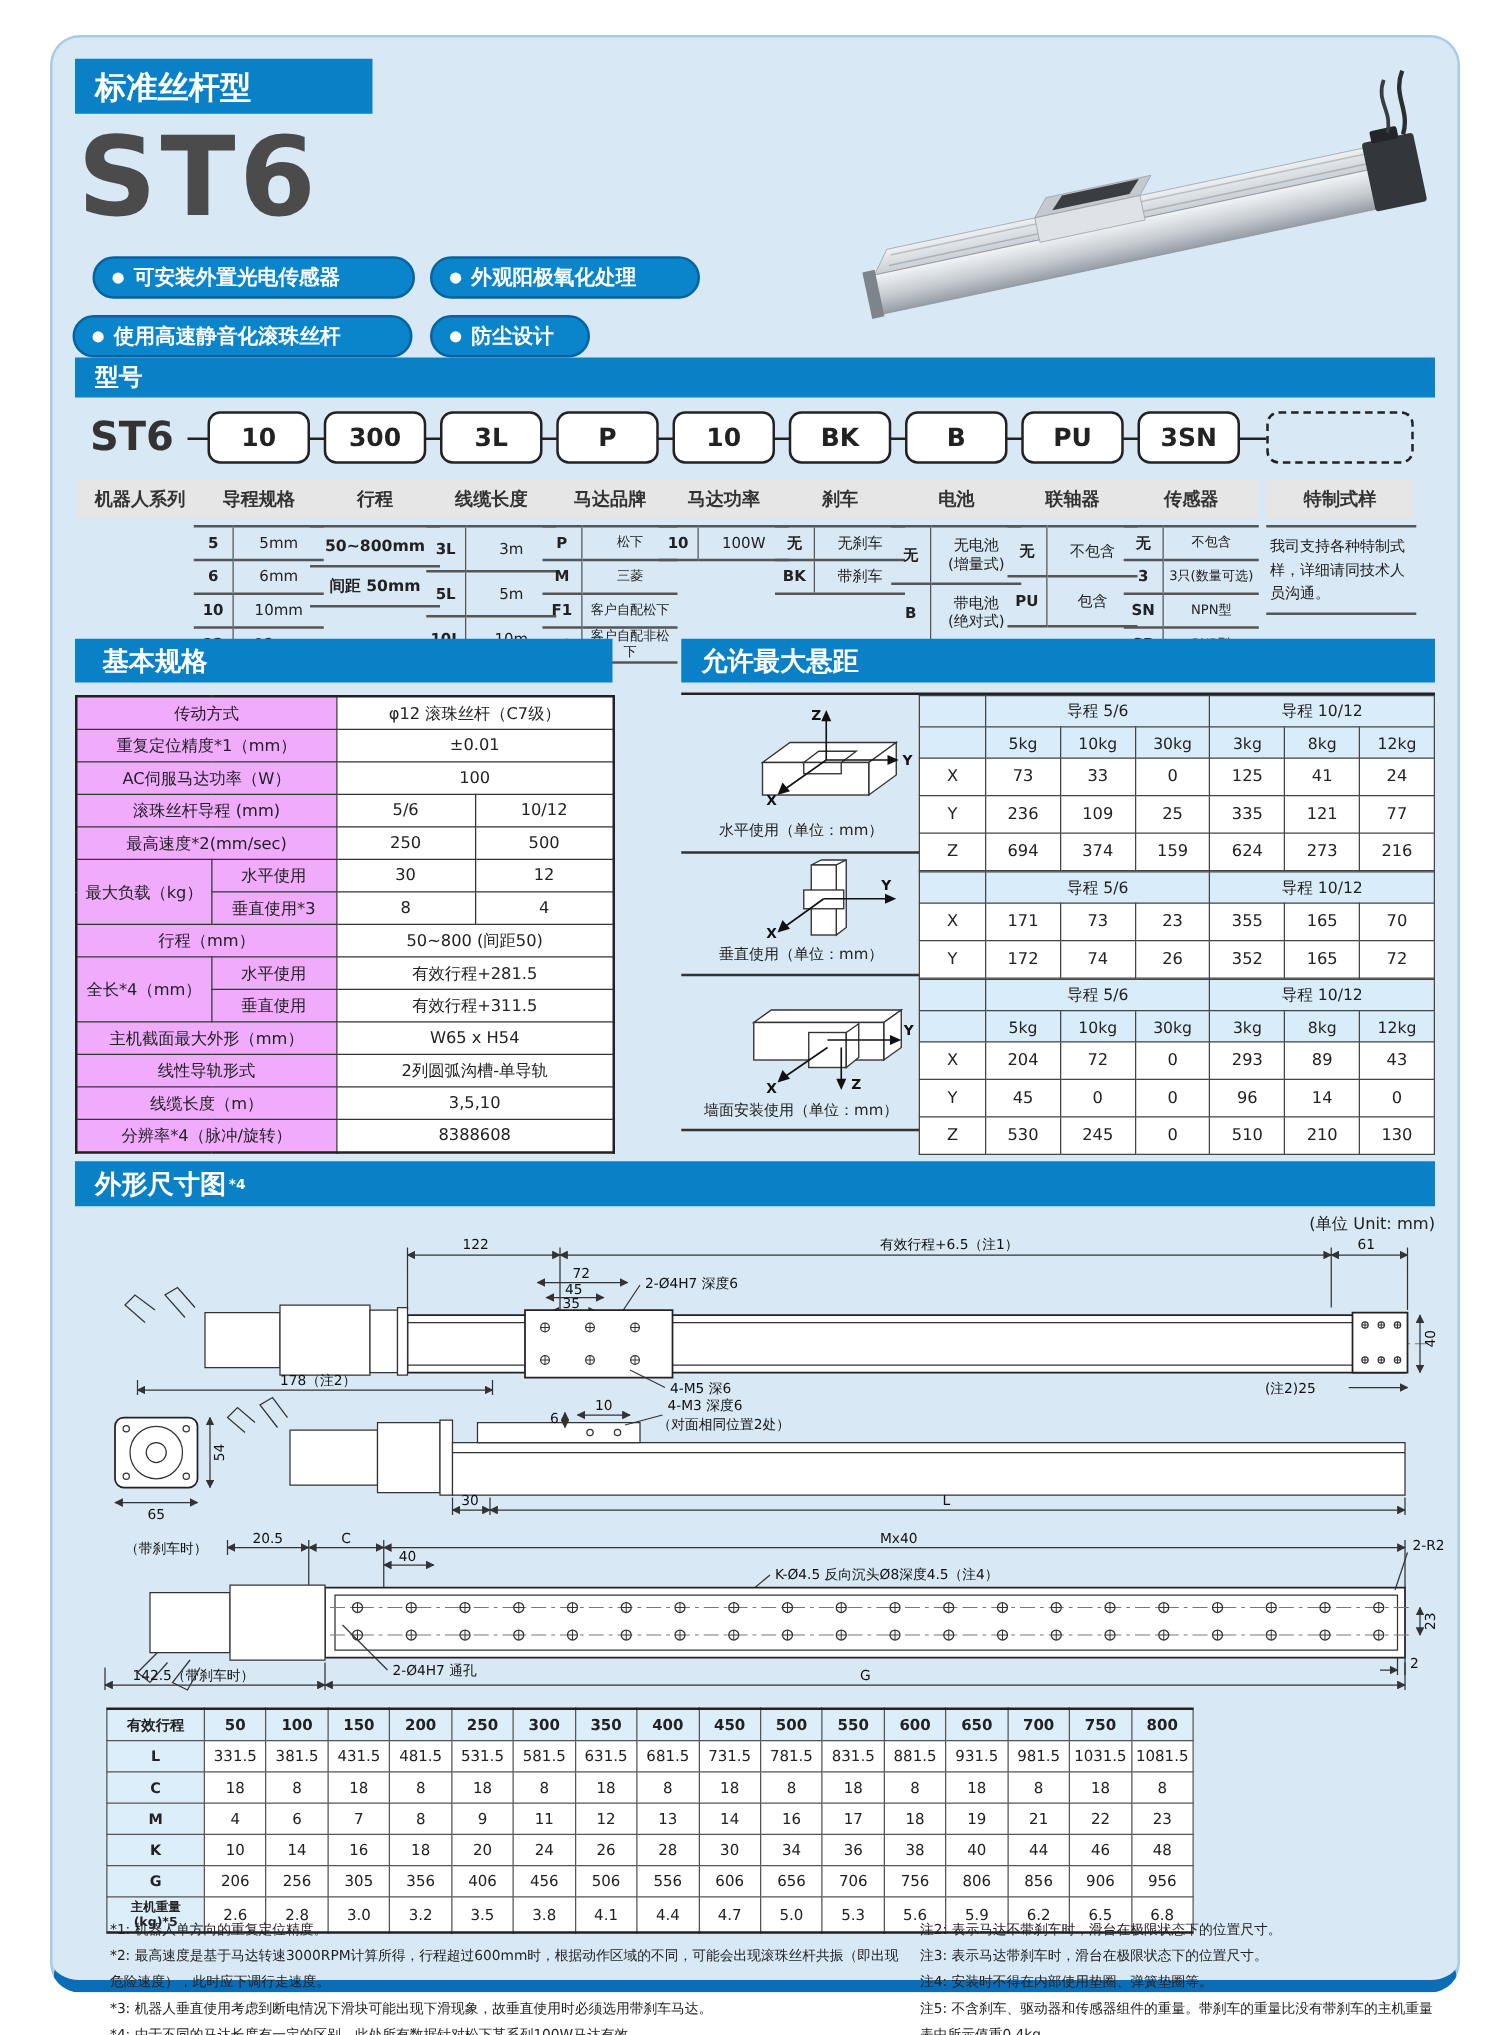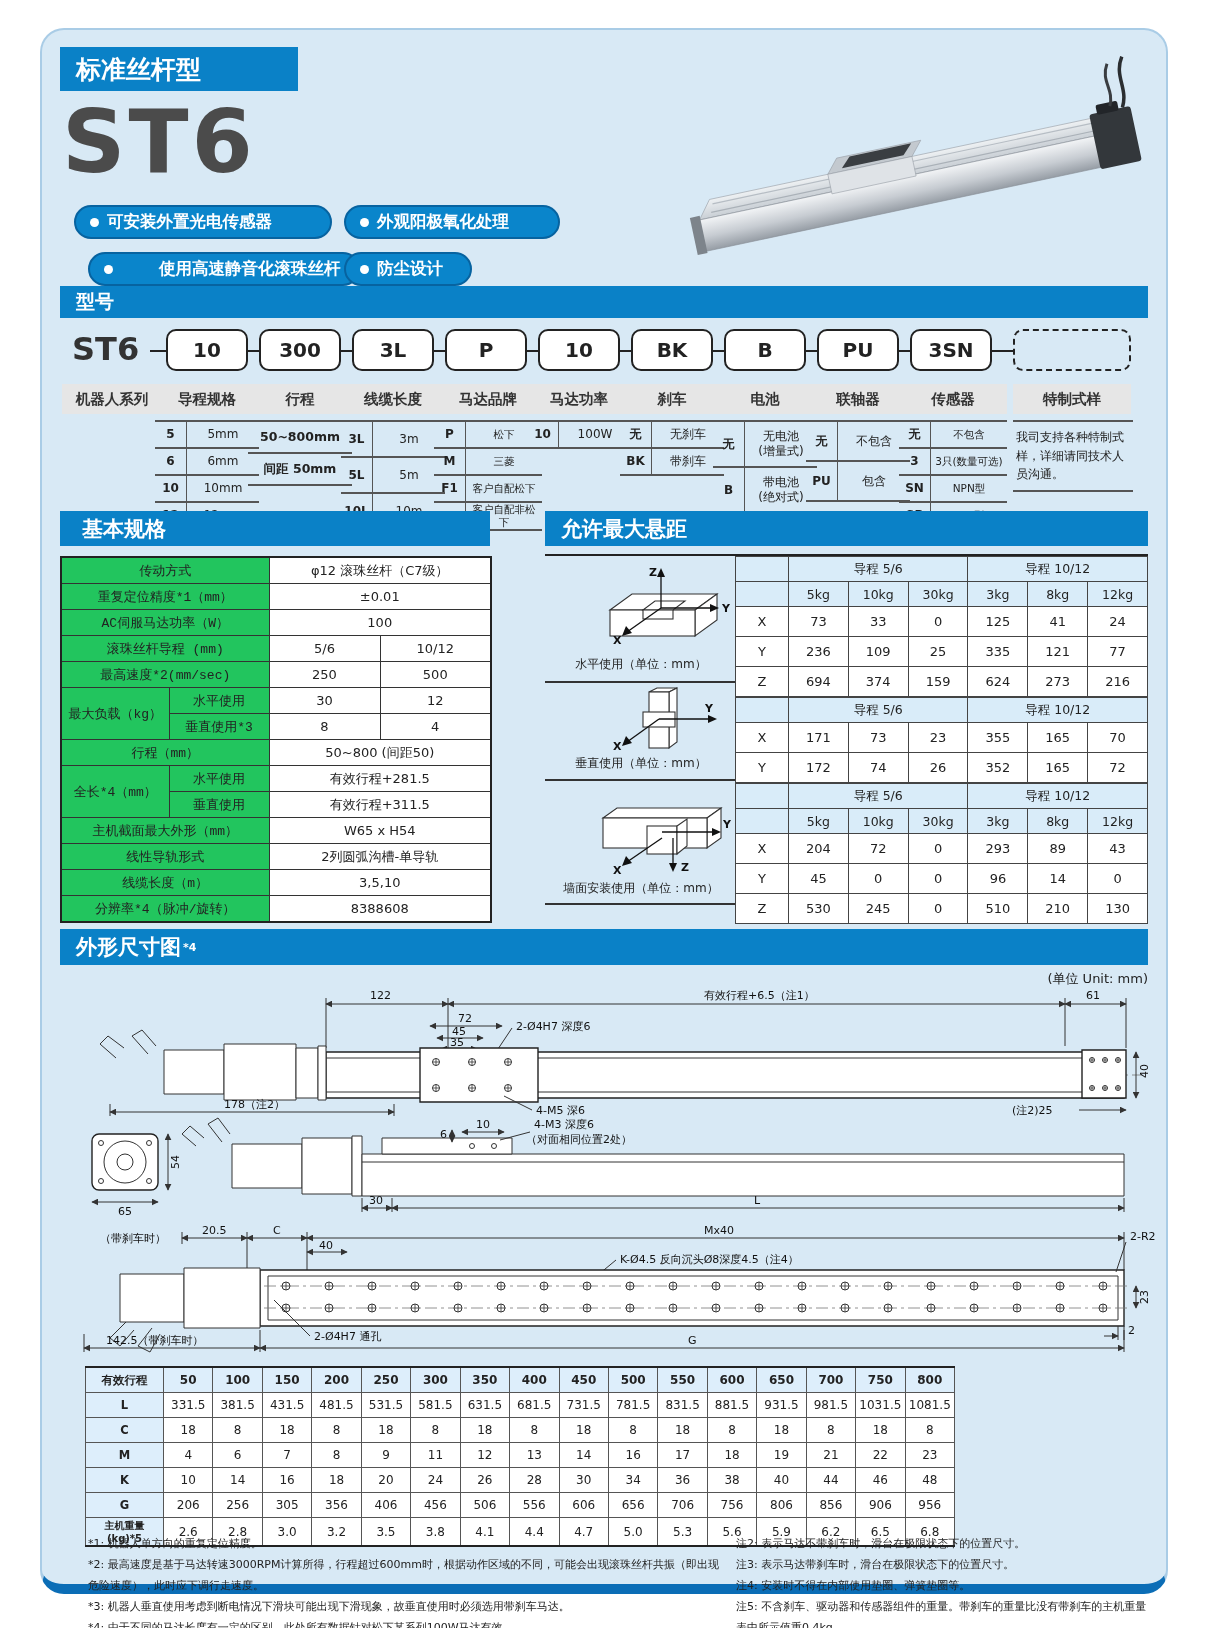--- a/index.html
+++ b/index.html
@@ -34,21 +34,21 @@
   .opt.h38 td{height:38px;}
   .opt.h44 td{height:44px;}
   .opt.small td:last-child{font-size:10.5px;}
   .opt.single td{font-weight:600;font-size:12.5px;height:30px;}
   .opt.single td:first-child{width:auto;border-right:none;}
   .special-note{border-top:2px solid #555;border-bottom:2px solid #555;font-size:12px;
                 line-height:1.55;padding:6px 3px;}
   
   .spec{width:430px;table-layout:fixed;border:2px solid #222;}
   .spec td{border:1px solid #333;font-size:13px;text-align:center;height:25px;background:#fff;padding:0 2px;}
-  .spec td.lbl{background:#22c55e;font-family:Liberation Mono, monospace;}
+  .spec td.lbl{background:#f0abfc;}
   
   .oh{width:413px;table-layout:fixed;}
   .oh td{border:1px solid #444;text-align:center;font-size:13px;background:#fff;}
   .oh tr.gh td,.oh tr.loads td{background:#d9ecf9;height:22px;font-size:12.5px;}
   .oh tbody td{height:27px;}
   .caption{font-size:12px;color:#222;text-align:center;}
   
   .dims{width:870px;table-layout:fixed;border-top:2.5px solid #222;border-bottom:2.5px solid #222;}
   .dims td{border:1px solid #555;background:#fff;font-size:12px;text-align:center;height:22px;}
   .dims tr:first-child td{background:#ddeefb;font-weight:600;}
@@ -109,21 +109,21 @@
 </svg>
 
 <div class="abs pill" style="left:74px;top:205px;width:258px;">
   <span class="dot"></span>
   <span>可安装外置光电传感器</span>
 </div>
 <div class="abs pill" style="left:344px;top:205px;width:216px;">
   <span class="dot"></span>
   <span>外观阳极氧化处理</span>
 </div>
-<div class="abs pill" style="left:88px;top:252px;width:272px;gap:38px;">
+<div class="abs pill" style="left:58px;top:252px;width:272px;">
   <span class="dot"></span>
   <span>使用高速静音化滚珠丝杆</span>
 </div>
 <div class="abs pill" style="left:344px;top:252px;width:128px;">
   <span class="dot"></span>
   <span>防尘设计</span>
 </div>
 
 <div class="abs bar" style="left:60px;top:286px;width:1088px;height:32px;font-size:19px;">
   <span>型号</span>

